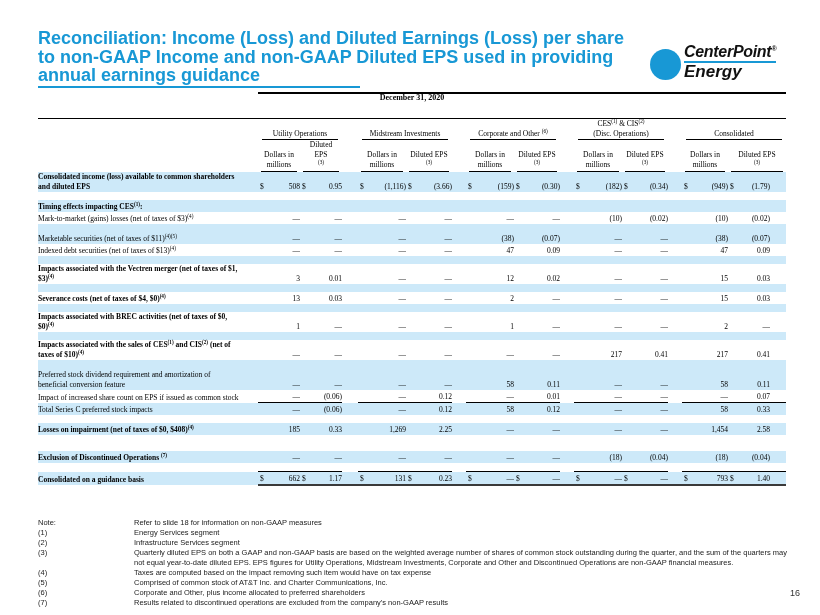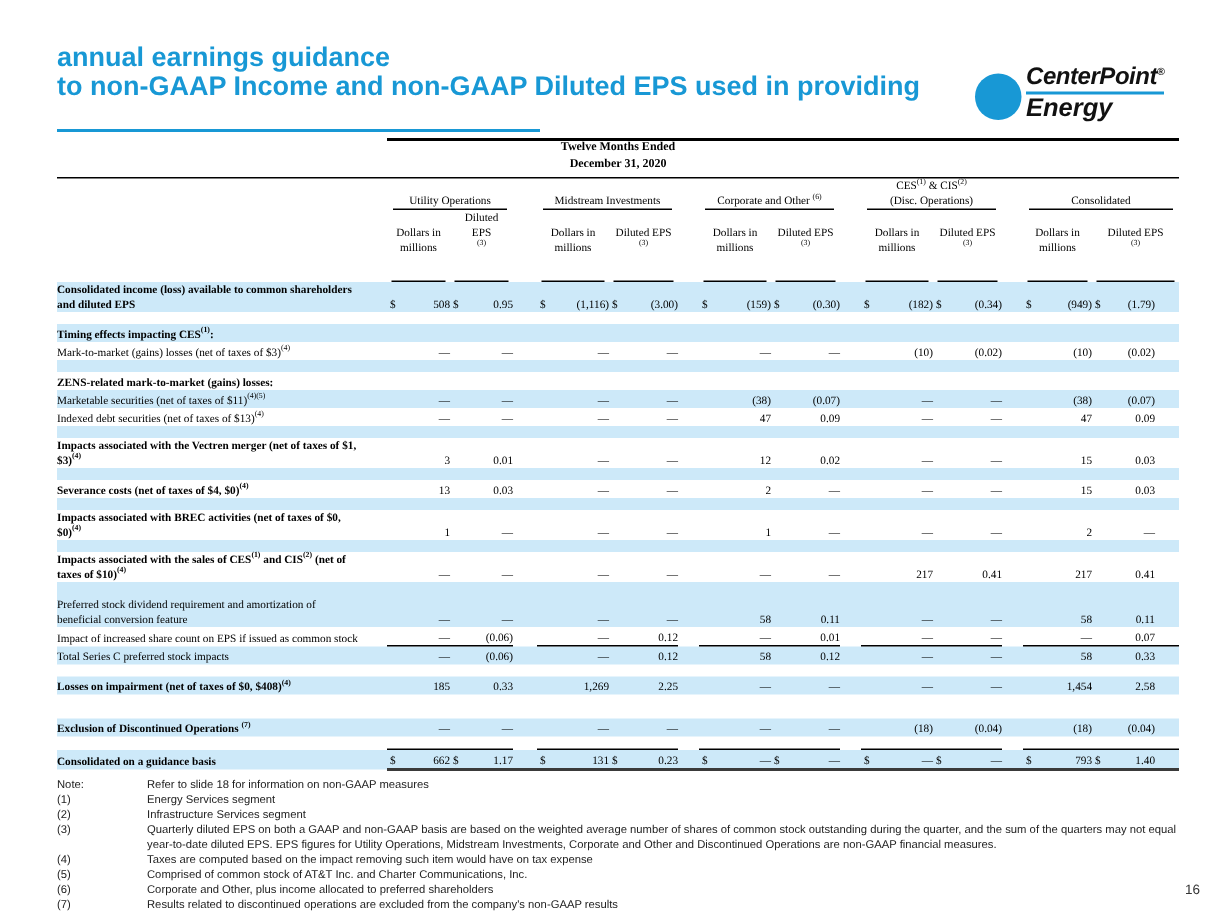--- a/index.html
+++ b/index.html
@@ -26,67 +26,67 @@
   .tablewrap{position:absolute;left:38px;top:92px;width:748px;}
   .tme-block{position:relative;height:26px;border-bottom:1.5px solid #000;text-align:center;}
   .tme-topline{position:absolute;left:220px;right:0;top:0;height:1.5px;background:#000;}
   .tme-line{font-weight:bold;font-size:8px;line-height:11px;}
   .tme-block .tme-line:first-of-type{padding-top:3px;}
   table.recon{width:748px;border-collapse:collapse;table-layout:fixed;}
   table.recon th,table.recon td{padding:0;font-size:7.5px;line-height:10px;font-weight:normal;vertical-align:bottom;}
   th.group{text-align:center;}
   th.group .gwrap{display:block;margin:0 4px;border-bottom:1px solid #000;padding-bottom:0;}
   th.sub{text-align:center;}
-  th.sub .subwrap{display:block;margin:0 3px;border-bottom:1px solid #000;padding-bottom:17px;}
+  th.sub .subwrap{display:block;margin:0 3px;border-bottom:1px solid #000;padding-bottom:1px;}
   tr.ghead th{height:15px;}
   tr.shead th{height:24px;}
   tr.band{background:#cde9f9;}
   td.lbl{text-align:left;padding-left:2px;white-space:nowrap;}
   tr.bold td.lbl{font-weight:bold;margin-top:28px;}
   tr.data td{height:12px;}
   td.sp{height:8px;}
   td.sp.tall{height:10px;}
   td.v{text-align:right;padding-right:3px;white-space:nowrap;}
   td.v.last{padding-right:16px;}
   td.v .money{display:flex;justify-content:space-between;padding-left:2px;}
   tr.rule-under td.v{border-bottom:1.4px solid #000;}
   tr.rule-total td.v{border-top:1px solid #000;}
   tr.rule-total td.v,tr.rule-total td.gap{border-bottom:2.5px solid #3a3a3a;}
   sup{font-size:5.2px;vertical-align:super;line-height:0;}
   
   .notes{position:absolute;left:38px;top:518px;width:752px;
     font-family:"Liberation Sans",sans-serif;font-size:7.5px;line-height:9.6px;color:#222;}
-  .note-row{display:flex;margin-bottom:0.5px;}
+  .note-row{display:flex;margin-bottom:0.5px;gap:36px;}
   .note-tag{width:28px;flex:0 0 auto;}
   .note-text{flex:1;padding-left:32px;}
   .page-number{position:absolute;right:20px;bottom:17px;
     font-family:"Liberation Sans",sans-serif;font-size:9px;color:#333;}
 </style>
 </head>
 <body>
 
 <div class="title">
+  <div>Reconciliation: Income (Loss) and Diluted Earnings (Loss) per share</div>
+  <div>to non-GAAP Income and non-GAAP Diluted EPS used in providing</div>
   <div>annual earnings guidance</div>
-  <div>to non-GAAP Income and non-GAAP Diluted EPS used in providing</div>
 </div>
 <div class="title-rule"></div>
 
 <div class="logo">
   <div class="logo-circle"></div>
   <div class="logo-text">
     <div class="logo-line1"><span>CenterPoint</span><span class="reg">®</span></div>
     <div class="logo-rule"></div>
     <div class="logo-line2">Energy</div>
   </div>
 </div>
 
 <div class="tablewrap">
   <div class="tme-block">
     <div class="tme-topline"></div>
-    <div class="tme-line">Twelve Months Ended</div>
     <div class="tme-line">December 31, 2020</div>
   </div>
   <table class="recon">
     <colgroup>
       <col style="width:220px">
         <col style="width:42px">
         <col style="width:42px">
         <col style="width:16px">
       <col style="width:48px">
         <col style="width:46px">
@@ -223,21 +223,21 @@
           <td class="gap"></td>
           <td class="v">
             <span class="money">
               <span class="cur">$</span>
               <span class="num">(1,116)</span>
             </span>
           </td>
           <td class="v">
             <span class="money">
               <span class="cur">$</span>
-              <span class="num">(3.00)</span>
+              <span class="num">(3.66)</span>
             </span>
           </td>
           <td class="gap"></td>
           <td class="v">
             <span class="money">
               <span class="cur">$</span>
               <span class="num">(159)</span>
             </span>
           </td>
           <td class="v">
@@ -295,25 +295,20 @@
           <td class="v">—</td>
           <td class="gap"></td>
           <td class="v">(10)</td>
           <td class="v">(0.02)</td>
           <td class="gap"></td>
           <td class="v">(10)</td>
           <td class="v last">(0.02)</td>
         </tr>
         <tr class="band spacerrow">
           <td class="sp" colspan="15"></td>
-        </tr>
-        <tr class="data bold">
-          <td class="lbl" colspan="15">
-            <div>ZENS-related mark-to-market (gains) losses:</div>
-          </td>
         </tr>
         <tr class="band data">
           <td class="lbl">
             <div>Marketable securities (net of taxes of $11)<sup>(4)(5)</sup></div>
           </td>
           <td class="v">—</td>
           <td class="v">—</td>
           <td class="gap"></td>
           <td class="v">—</td>
           <td class="v">—</td>

